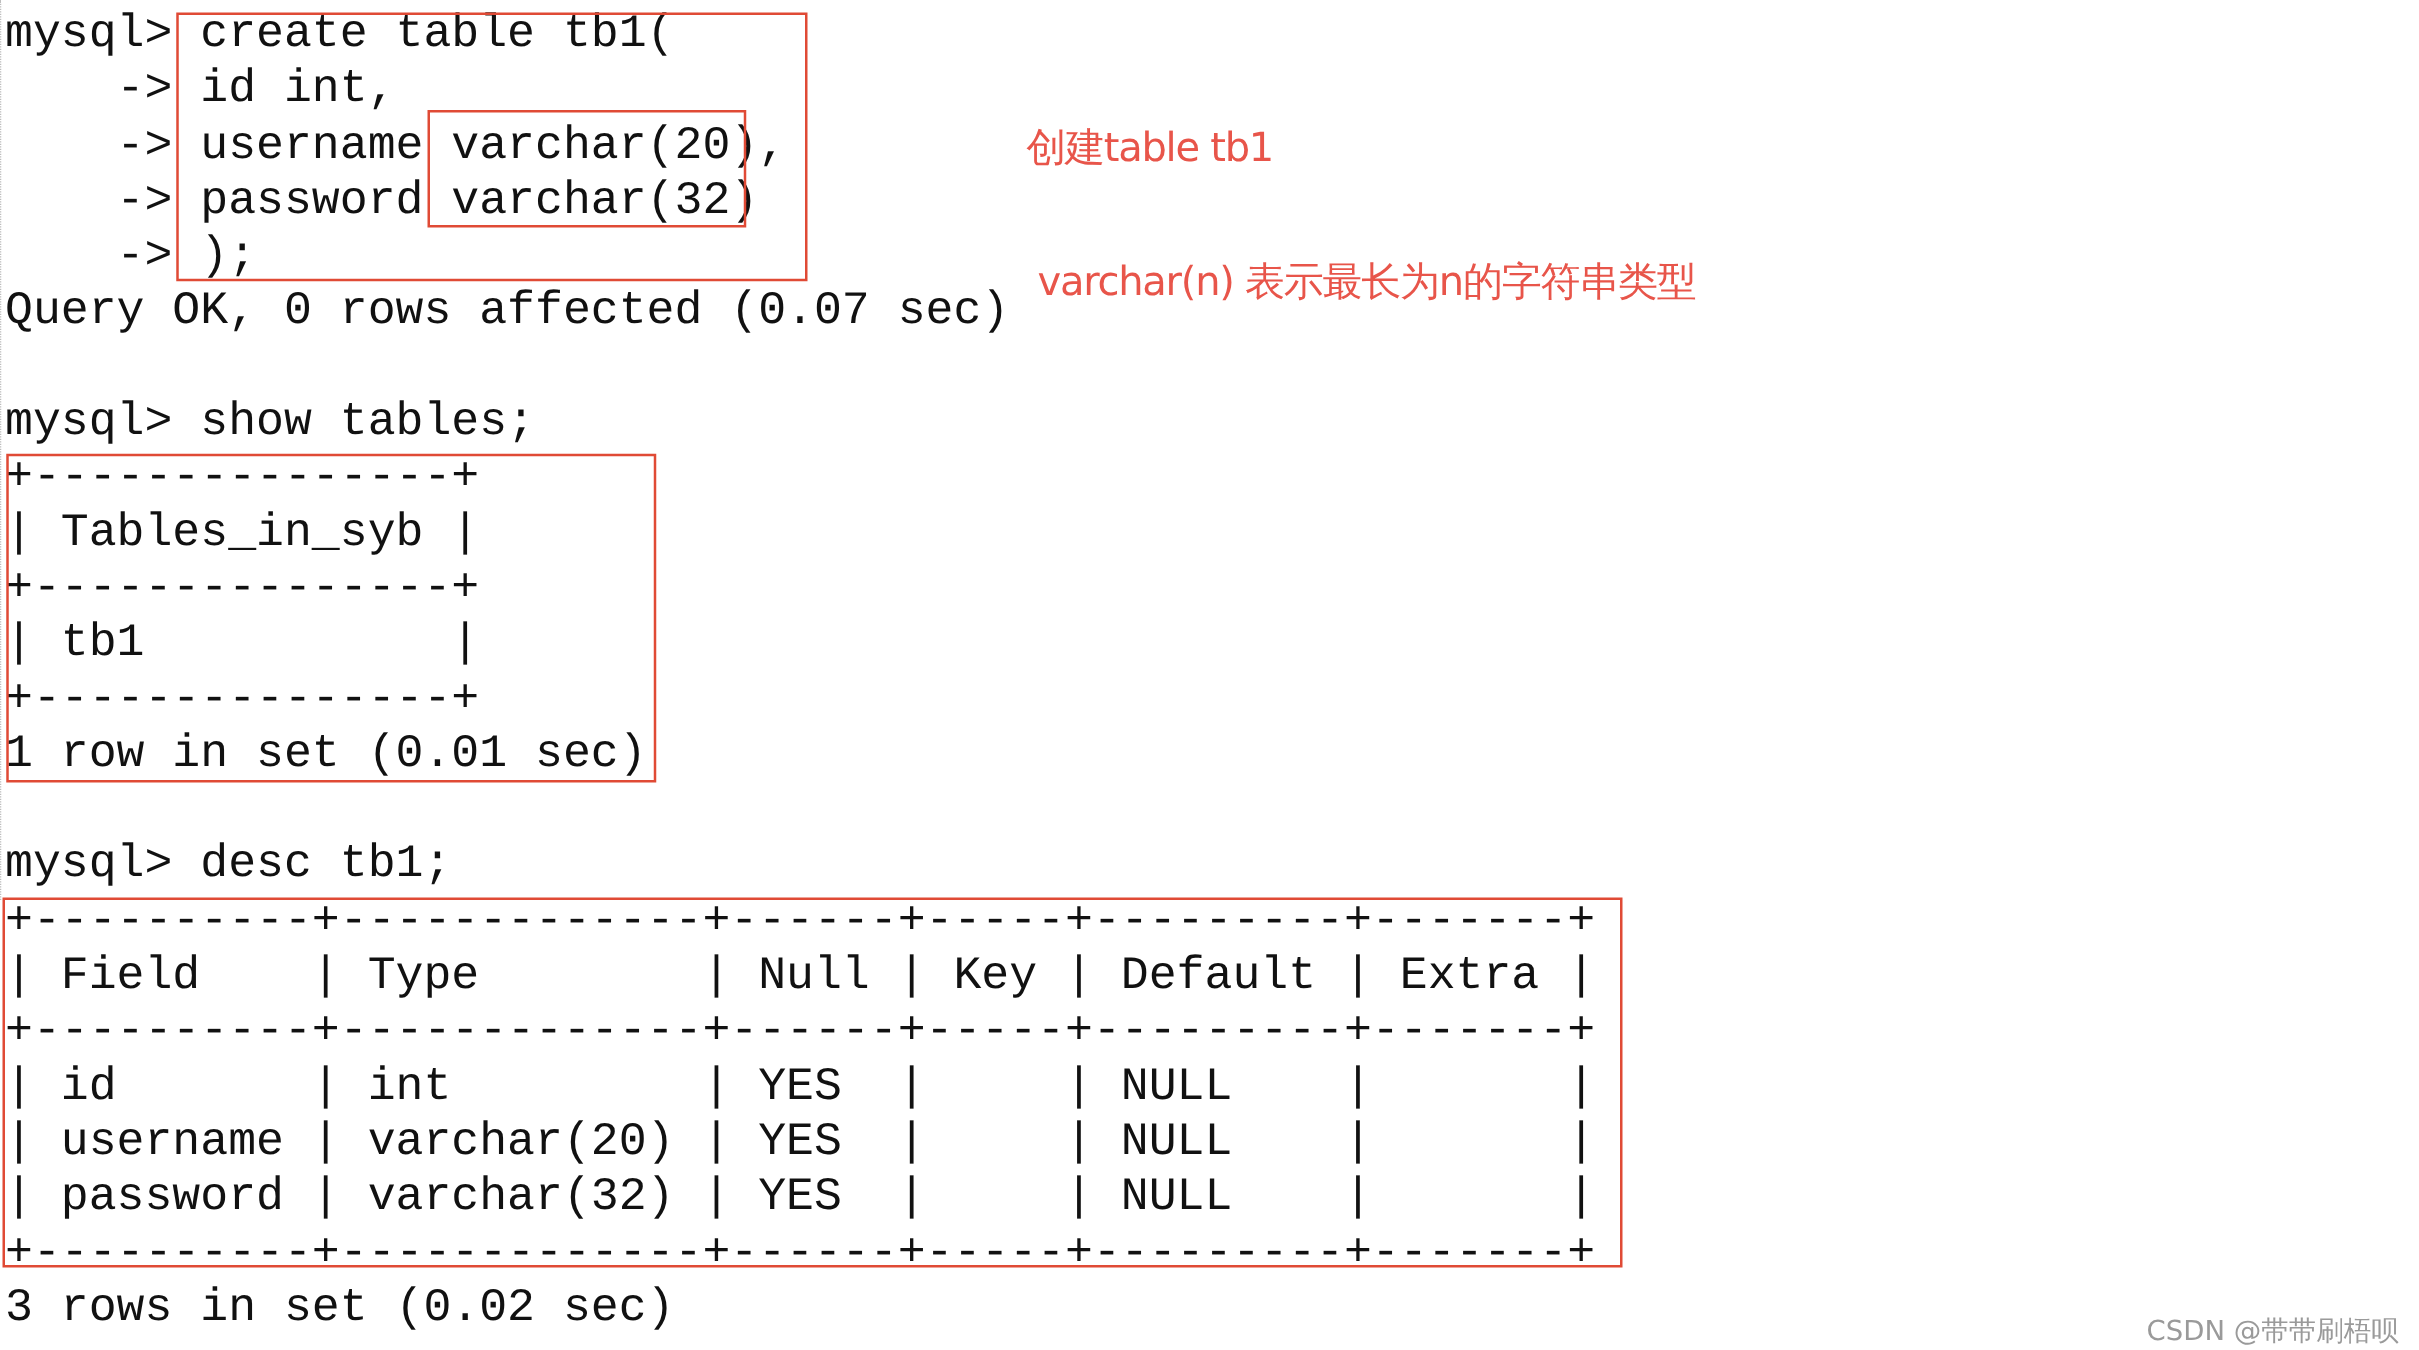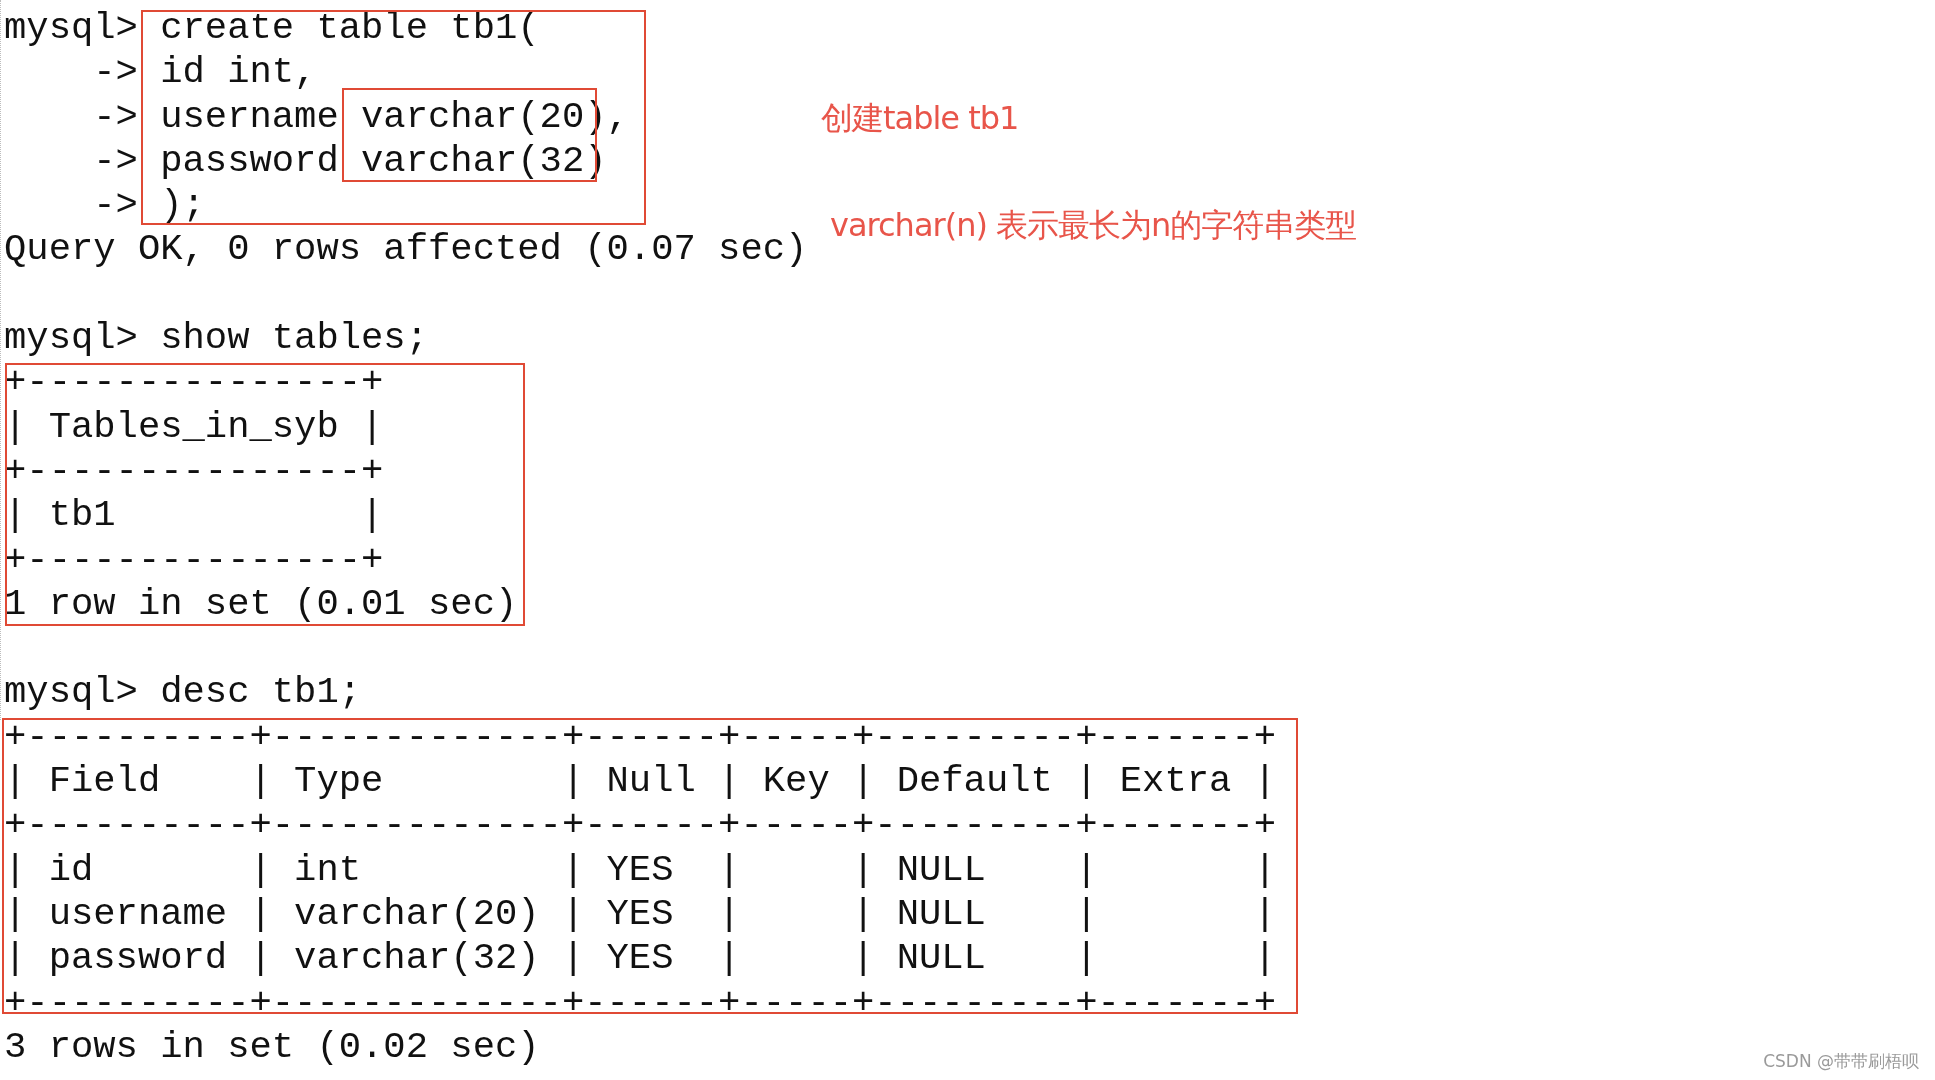--- a/index.html
+++ b/index.html
@@ -56,21 +56,21 @@
       letter-spacing: -1px;
     }
     .note-1 { left: 821px; top: 98px; }
     .note-2 { left: 830px; top: 205px; text-align: right; }
 
     .watermark {
       position: absolute;
       right: 16px;
       top: 1050px;
       font-family: "DejaVu Sans", "Liberation Sans", sans-serif;
-      font-size: 17px;
+      font-size: 22px;
       color: #9a9a9a;
       white-space: nowrap;
     }
   </style>
 </head>
 <body>
 
 <div class="left-ticks"></div>
 
 <pre class="terminal"><span class="line">mysql&gt; create table tb1(</span><span class="line">    -&gt; id int,</span><span class="line">    -&gt; username varchar(20),</span><span class="line">    -&gt; password varchar(32)</span><span class="line">    -&gt; );</span><span class="line">Query OK, 0 rows affected (0.07 sec)</span><span class="line"></span><span class="line">mysql&gt; show tables;</span><span class="line">+---------------+</span><span class="line">| Tables_in_syb |</span><span class="line">+---------------+</span><span class="line">| tb1           |</span><span class="line">+---------------+</span><span class="line">1 row in set (0.01 sec)</span><span class="line"></span><span class="line">mysql&gt; desc tb1;</span><span class="line">+----------+-------------+------+-----+---------+-------+</span><span class="line">| Field    | Type        | Null | Key | Default | Extra |</span><span class="line">+----------+-------------+------+-----+---------+-------+</span><span class="line">| id       | int         | YES  |     | NULL    |       |</span><span class="line">| username | varchar(20) | YES  |     | NULL    |       |</span><span class="line">| password | varchar(32) | YES  |     | NULL    |       |</span><span class="line">+----------+-------------+------+-----+---------+-------+</span><span class="line">3 rows in set (0.02 sec)</span></pre>

